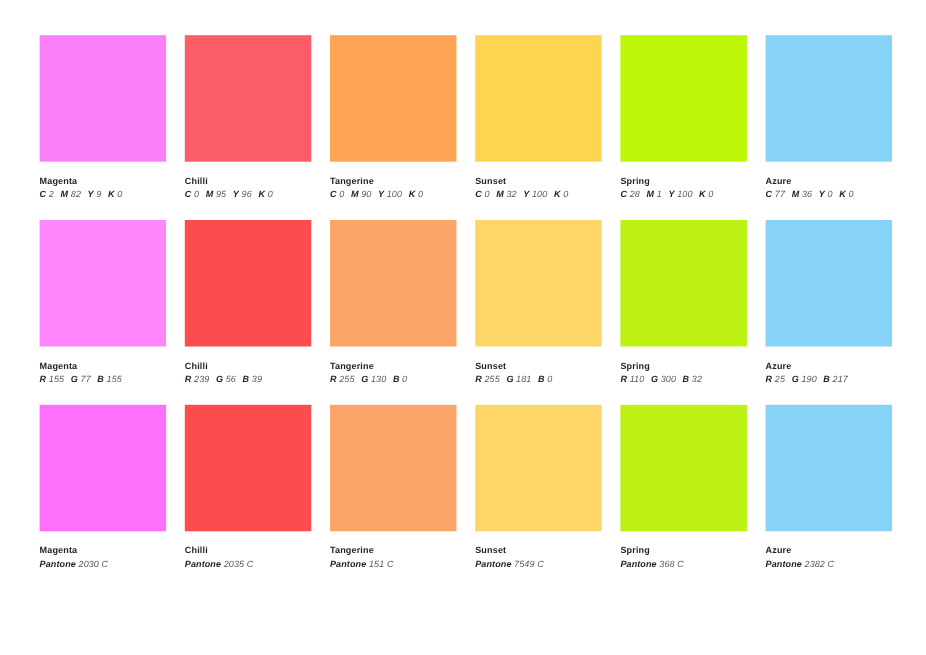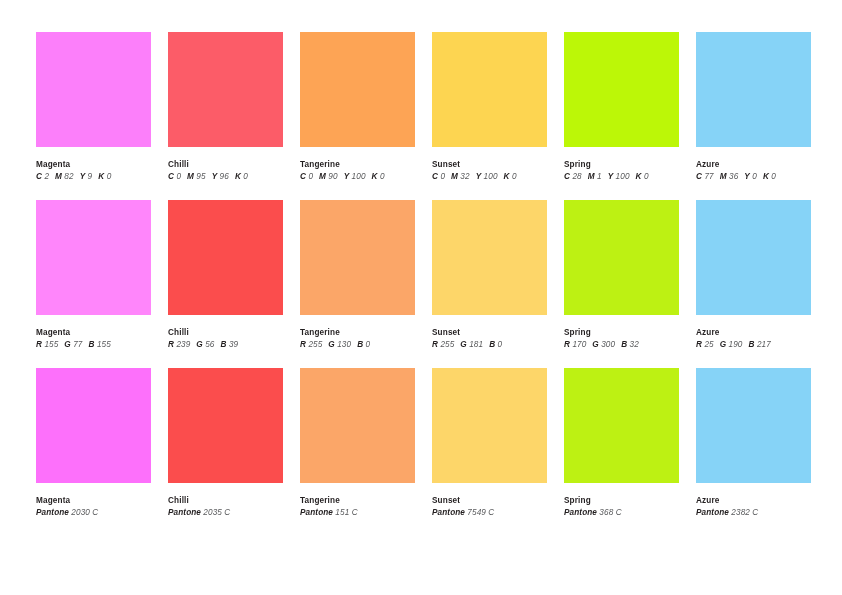--- a/index.html
+++ b/index.html
@@ -149,21 +149,21 @@
             <div class="swatch-chip" style="background-color: rgb(253, 214, 105);"></div>
             <div class="swatch-meta">
               <div class="swatch-name">Sunset</div>
               <div class="swatch-values"><span class="pair"><span class="ch">R</span><span class="vnum"> 255</span></span><span class="pair"><span class="ch">G</span><span class="vnum"> 181</span></span><span class="pair"><span class="ch">B</span><span class="vnum"> 0</span></span></div>
             </div>
           </div>
           <div class="swatch-cell">
             <div class="swatch-chip" style="background-color: rgb(189, 241, 19);"></div>
             <div class="swatch-meta">
               <div class="swatch-name">Spring</div>
-              <div class="swatch-values"><span class="pair"><span class="ch">R</span><span class="vnum"> 170</span></span><span class="pair"><span class="ch">G</span><span class="vnum"> 300</span></span><span class="pair"><span class="ch">B</span><span class="vnum"> 32</span></span></div>
+              <div class="swatch-values"><span class="pair"><span class="ch">R</span><span class="vnum"> 110</span></span><span class="pair"><span class="ch">G</span><span class="vnum"> 300</span></span><span class="pair"><span class="ch">B</span><span class="vnum"> 32</span></span></div>
             </div>
           </div>
           <div class="swatch-cell">
             <div class="swatch-chip" style="background-color: rgb(134, 211, 247);"></div>
             <div class="swatch-meta">
               <div class="swatch-name">Azure</div>
               <div class="swatch-values"><span class="pair"><span class="ch">R</span><span class="vnum"> 25</span></span><span class="pair"><span class="ch">G</span><span class="vnum"> 190</span></span><span class="pair"><span class="ch">B</span><span class="vnum"> 217</span></span></div>
             </div>
           </div>
         </div>

